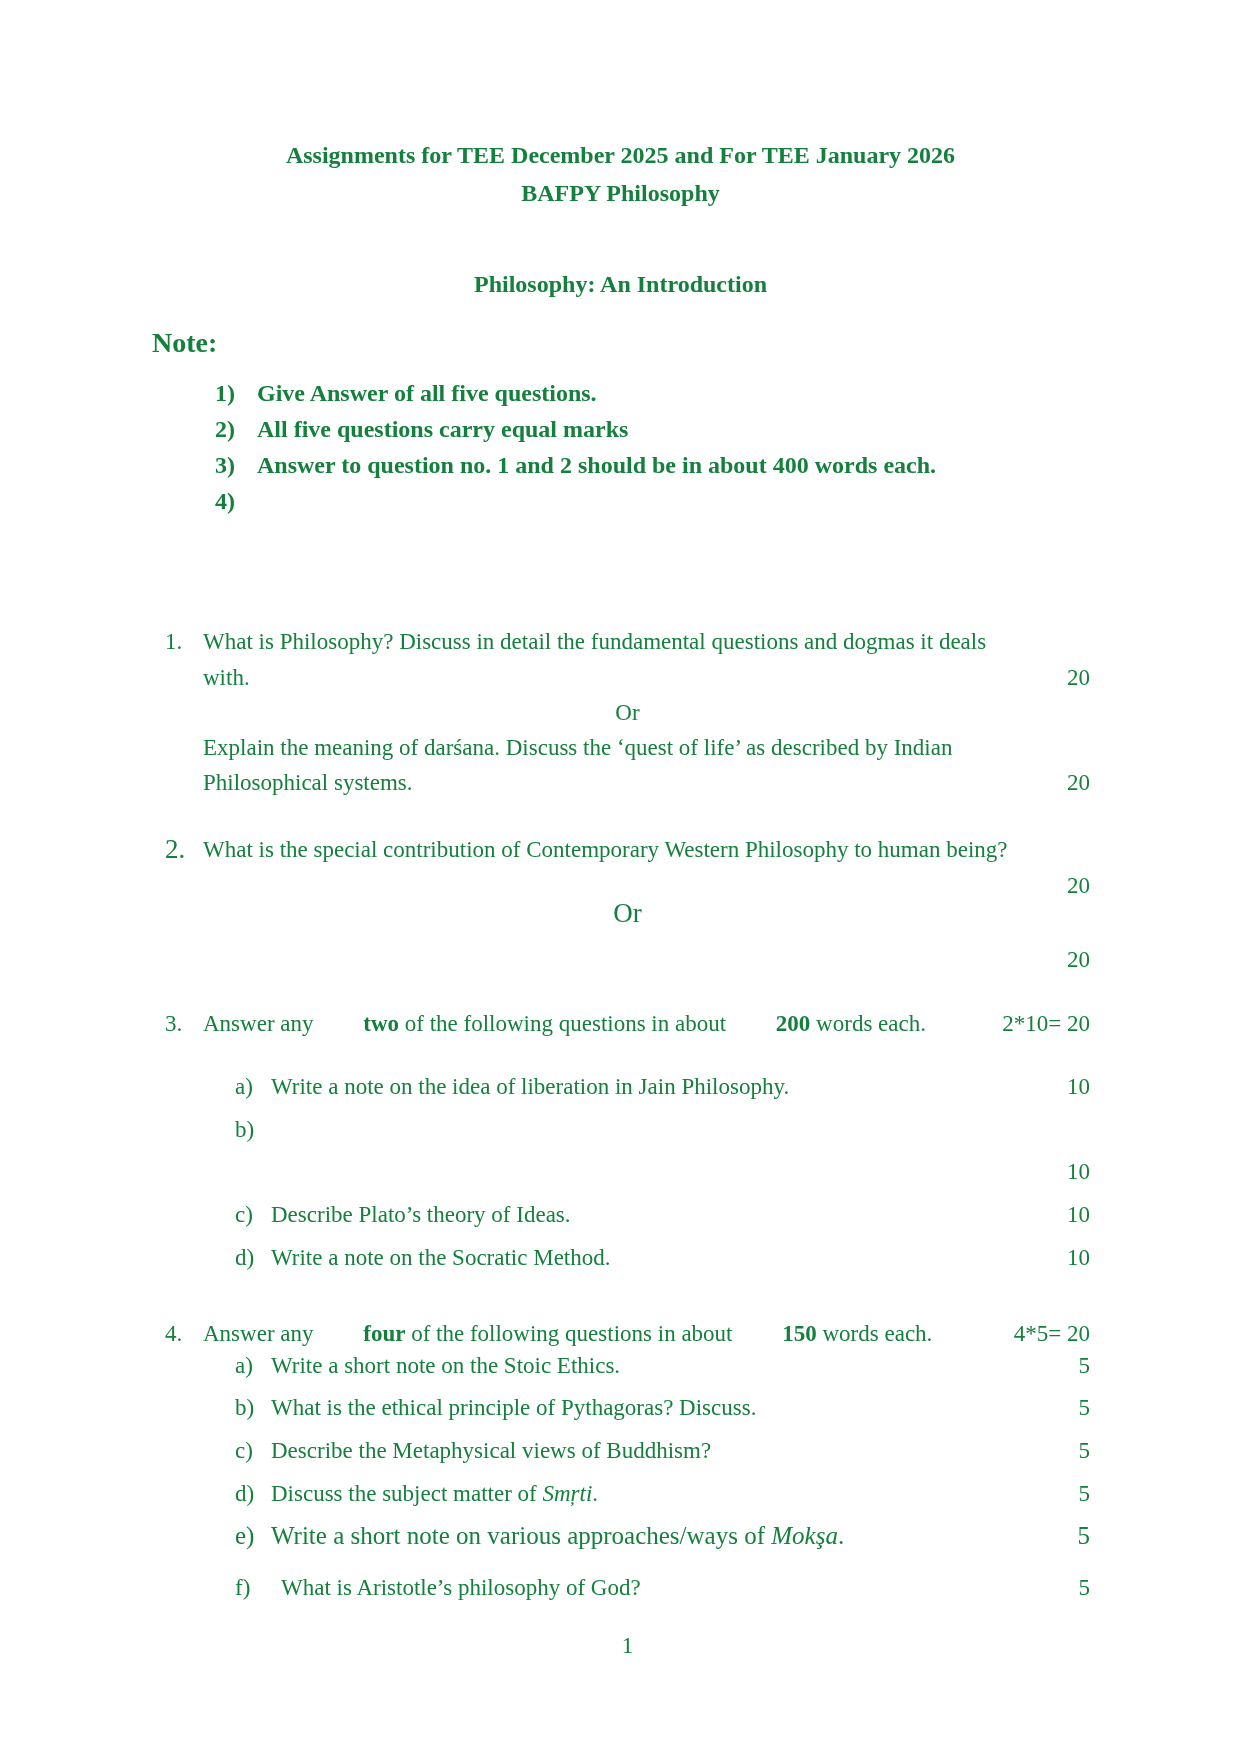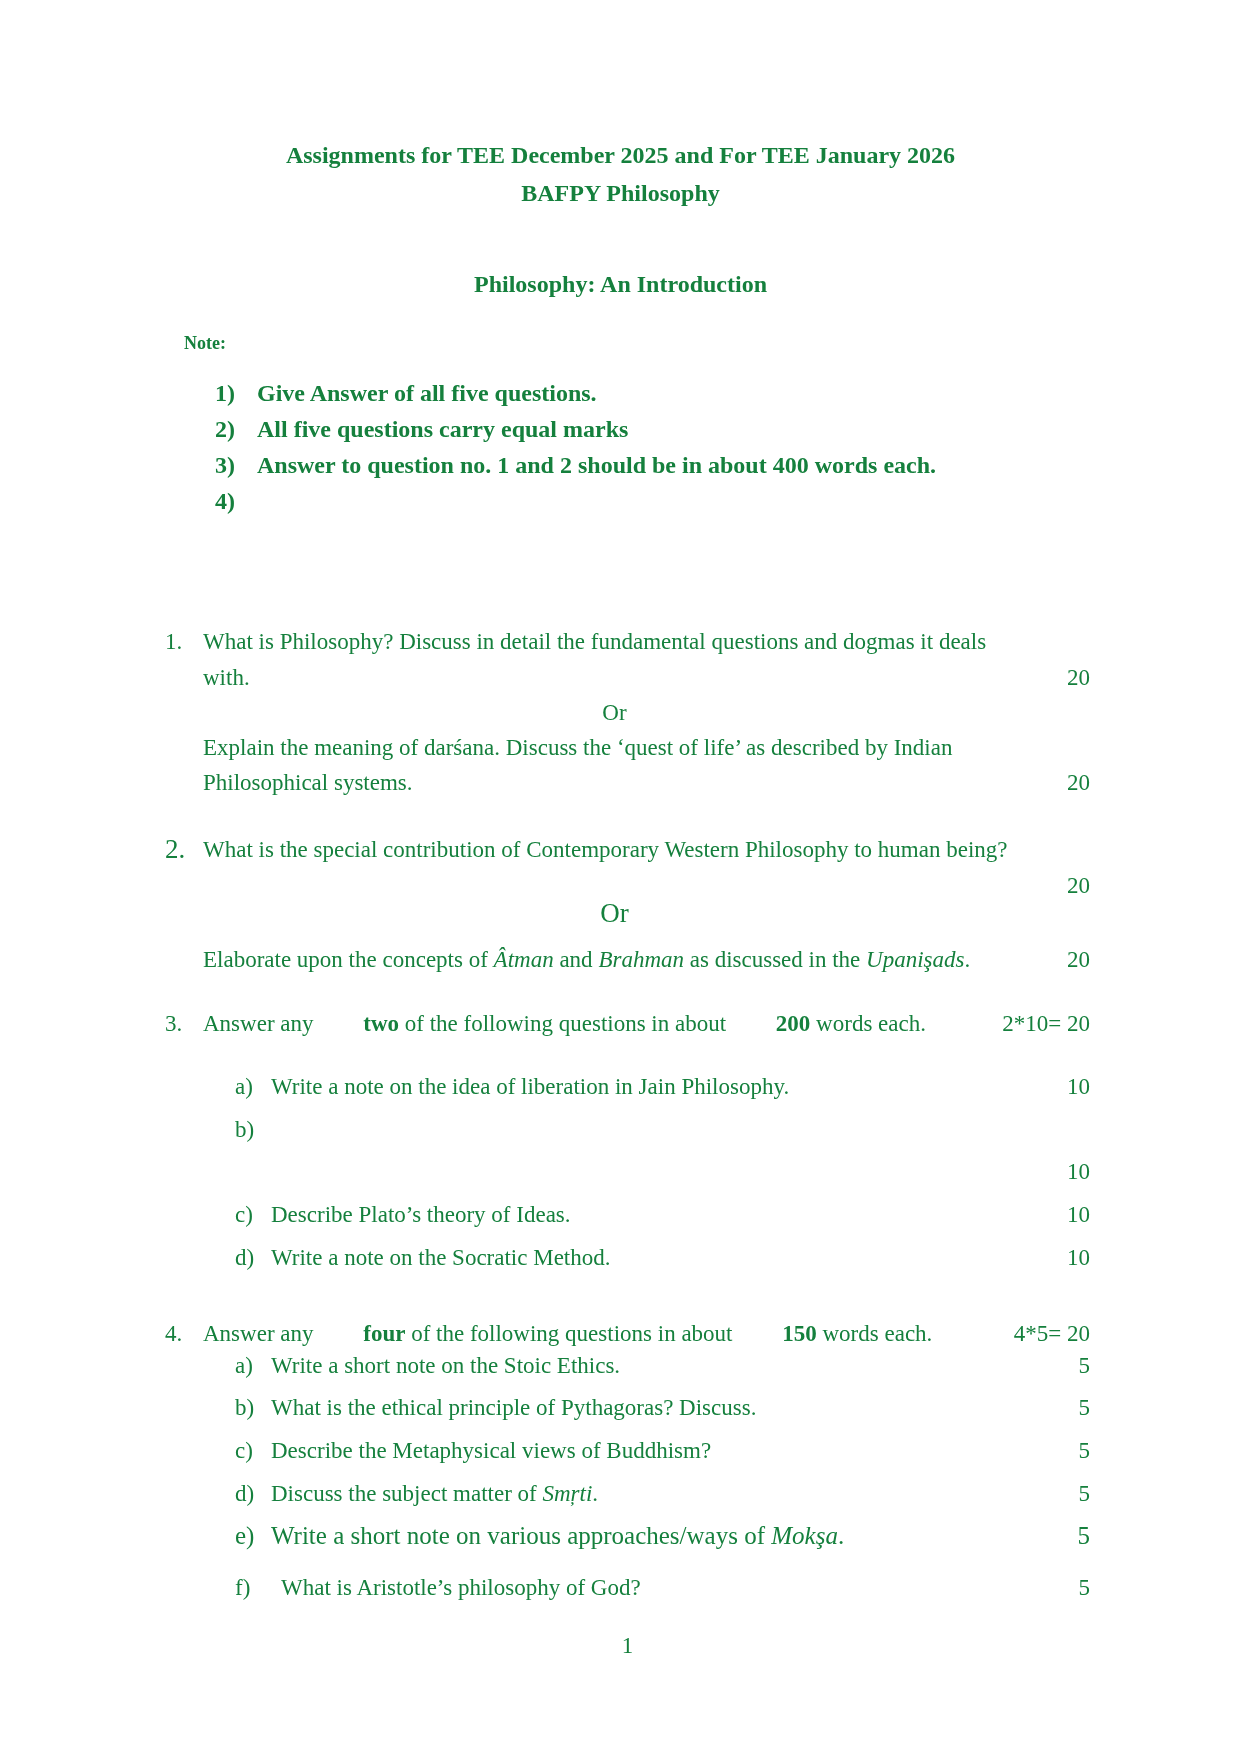--- a/index.html
+++ b/index.html
@@ -13,32 +13,32 @@
     font-size:23px;
     overflow:hidden;
     padding-left:10px;
   }
   .abs{position:absolute;}
   .b{font-weight:bold;margin-left:44px;}
   .i{font-style:italic;}
   
   .hdr{left:0;width:1241px;text-align:center;font-weight:bold;font-size:24px;line-height:30px;}
   
-  .note-label{left:152px;font-weight:bold;font-size:18px;line-height:30px;margin-left:32px;}
+  .note-label{left:152px;font-weight:bold;font-size:28px;line-height:30px;}
   .note-list{left:215px;width:900px;font-weight:bold;font-size:24px;}
   .note-item{display:flex;line-height:36px;}
   .nnum{flex:none;width:42px;}
   
   .row{left:165px;width:925px;display:flex;line-height:31px;}
   .subrow{left:235px;width:855px;display:flex;line-height:31px;}
   .num{flex:none;width:38px;}
   .letter{flex:none;width:36px;}
   .txt{white-space:nowrap;}
   .marks{flex:none;margin-left:auto;padding-left:10px;text-align:right;}
-  .center{left:152px;width:925px;text-align:center;line-height:31px;}
+  .center{left:165px;width:925px;text-align:center;line-height:31px;}
   .or-big{font-size:27px;}
   .n2{font-size:27px;}
   .bigger{font-size:25px;}
   .pagenum{left:165px;width:925px;text-align:center;line-height:31px;}
 </style>
 </head>
 <body>
 
 <div class="page">
 
@@ -89,21 +89,20 @@
     <span class="num n2">2.</span>
     <span class="txt">What is the special contribution of Contemporary Western Philosophy to human being?</span>
   </div>
   <div class="abs row" style="top:870px">
     <span class="num"></span>
     <span class="marks">20</span>
   </div>
   <div class="abs center or-big" style="top:898px">Or</div>
   <div class="abs row" style="top:944px">
     <span class="num"></span>
-    <span class="txt"><span>Elaborate upon the concepts of </span><span class="i">Âtman</span><span> and </span><span class="i">Brahman</span><span> as discussed in the </span><span class="i">Upanişads</span><span>.</span></span>
     <span class="marks">20</span>
   </div>
 
   <div class="abs row" style="top:1008px">
     <span class="num">3.</span>
     <span class="txt"><span>Answer any </span><span class="b">two</span><span> of the following questions in about </span><span class="b">200</span><span> words each.</span></span>
     <span class="marks">2*10= 20</span>
   </div>
   <div class="abs subrow" style="top:1071px">
     <span class="letter">a)</span>

